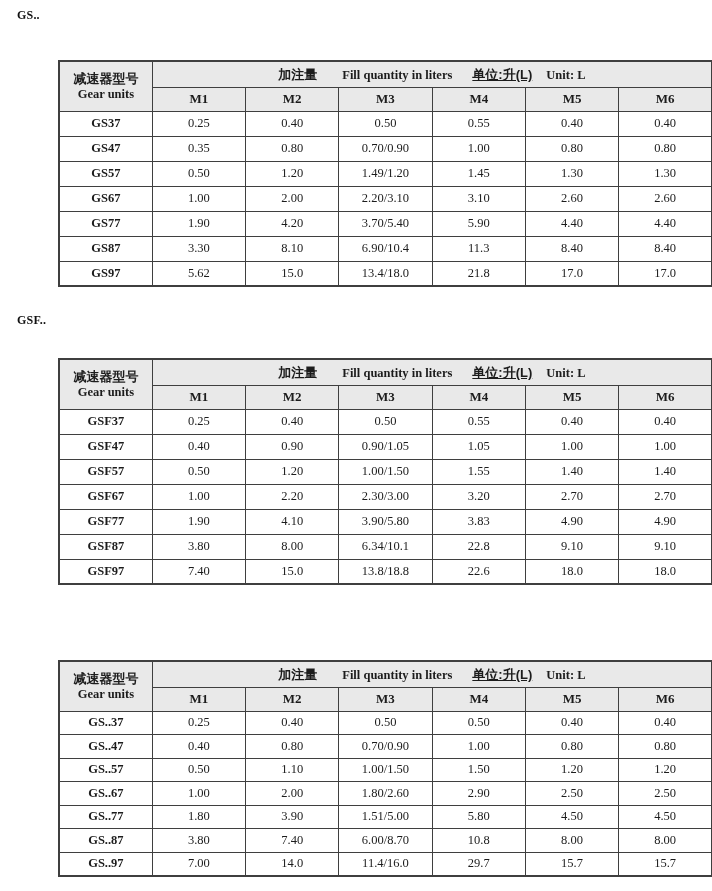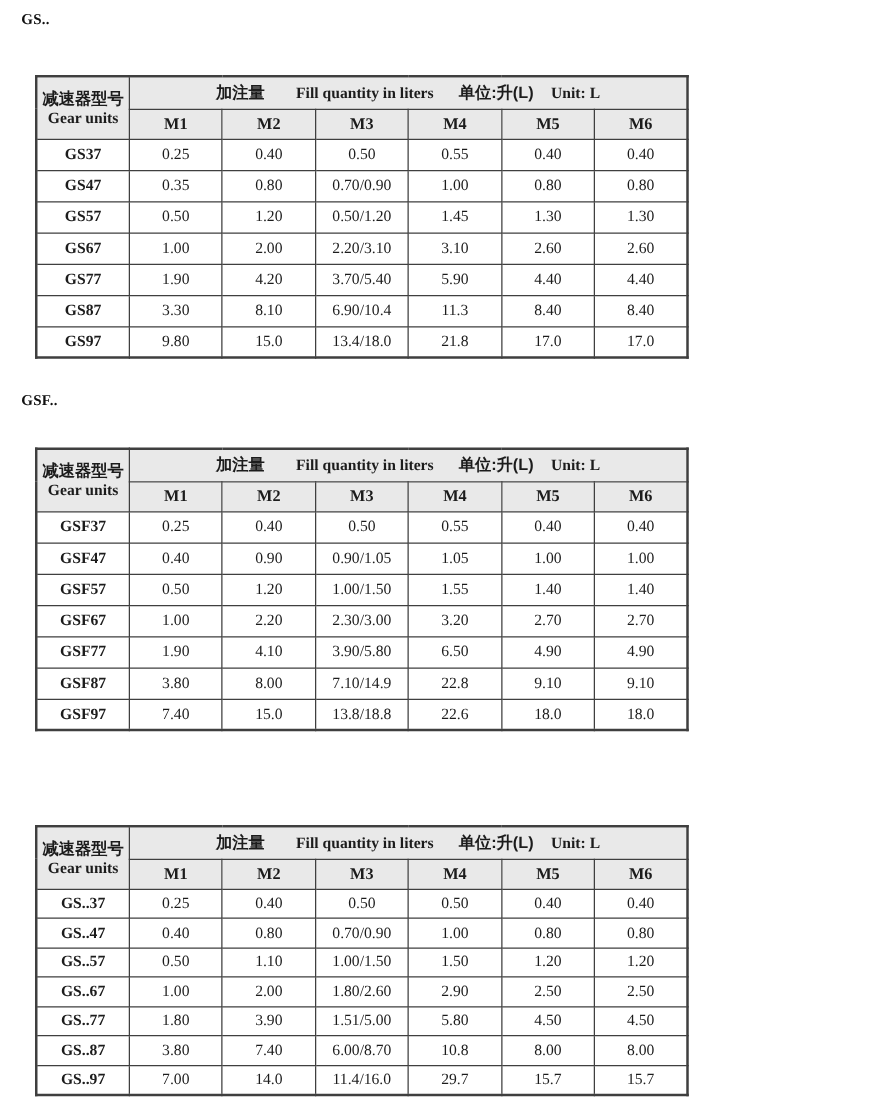--- a/index.html
+++ b/index.html
@@ -18,22 +18,22 @@
   .doc{position:relative;width:712px;height:891px;overflow:hidden;}
   .section-title{
     position:absolute;left:17px;
     font-size:12px;font-weight:bold;letter-spacing:0.2px;
     color:#111;white-space:nowrap;
   }
   #title-gs{top:8px;}
   #title-gsf{top:313px;}
   #title-gsa{top:617px;}
   .fill-table{
-    position:absolute;left:28px;
-    width:523px;
+    position:absolute;left:58px;
+    width:655px;
     border-collapse:collapse;
     table-layout:fixed;
     border:2px solid var(--border);
     background:#fff;
   }
   #table-gs{top:60px;}
   #table-gsf{top:358px;}
   #table-gsa{top:660px;}
   .fill-table th,.fill-table td{
     border:1px solid var(--border);
@@ -42,21 +42,21 @@
   }
   .fill-table thead th{background:var(--header-bg);font-weight:bold;}
   .fill-table thead tr.hdr-top{height:26px;}
   .fill-table thead tr.hdr-cols{height:24px;}
   .fill-table tbody tr{height:25px;}
   #table-gsa tbody tr{height:23.5px;}
   .gear-hdr{line-height:1.15;}
   .zh{font-size:13px;font-weight:bold;font-family:"Liberation Sans","DejaVu Sans",sans-serif;}
   .en{font-size:12.5px;font-weight:bold;}
   .fill-hdr .en{margin-left:25px;}
-  .fill-hdr .zh-unit{margin-left:20px;}
+  .fill-hdr .zh-unit{margin-left:20px;text-decoration:underline;}
   .fill-hdr .en-unit{margin-left:14px;}
   .col-hdr{font-size:13px;}
   td.model{font-weight:bold;font-size:12.5px;}
   td.val{font-size:12.5px;}
 </style>
 </head>
 <body>
 
 <div class="doc">
 
@@ -101,21 +101,21 @@
           <td class="val">0.70/0.90</td>
           <td class="val">1.00</td>
           <td class="val">0.80</td>
           <td class="val">0.80</td>
         </tr>
 
         <tr>
           <td class="model">GS57</td>
           <td class="val">0.50</td>
           <td class="val">1.20</td>
-          <td class="val">0.50/1.20</td>
+          <td class="val">1.49/1.20</td>
           <td class="val">1.45</td>
           <td class="val">1.30</td>
           <td class="val">1.30</td>
         </tr>
 
         <tr>
           <td class="model">GS67</td>
           <td class="val">1.00</td>
           <td class="val">2.00</td>
           <td class="val">2.20/3.10</td>
@@ -139,21 +139,21 @@
           <td class="val">3.30</td>
           <td class="val">8.10</td>
           <td class="val">6.90/10.4</td>
           <td class="val">11.3</td>
           <td class="val">8.40</td>
           <td class="val">8.40</td>
         </tr>
 
         <tr>
           <td class="model">GS97</td>
-          <td class="val">9.80</td>
+          <td class="val">5.62</td>
           <td class="val">15.0</td>
           <td class="val">13.4/18.0</td>
           <td class="val">21.8</td>
           <td class="val">17.0</td>
           <td class="val">17.0</td>
         </tr>
       </tbody>
   </table>
 
   <div id="title-gsf" class="section-title">GSF..</div>
@@ -218,30 +218,30 @@
           <td class="val">3.20</td>
           <td class="val">2.70</td>
           <td class="val">2.70</td>
         </tr>
 
         <tr>
           <td class="model">GSF77</td>
           <td class="val">1.90</td>
           <td class="val">4.10</td>
           <td class="val">3.90/5.80</td>
-          <td class="val">6.50</td>
+          <td class="val">3.83</td>
           <td class="val">4.90</td>
           <td class="val">4.90</td>
         </tr>
 
         <tr>
           <td class="model">GSF87</td>
           <td class="val">3.80</td>
           <td class="val">8.00</td>
-          <td class="val">7.10/14.9</td>
+          <td class="val">6.34/10.1</td>
           <td class="val">22.8</td>
           <td class="val">9.10</td>
           <td class="val">9.10</td>
         </tr>
 
         <tr>
           <td class="model">GSF97</td>
           <td class="val">7.40</td>
           <td class="val">15.0</td>
           <td class="val">13.8/18.8</td>

